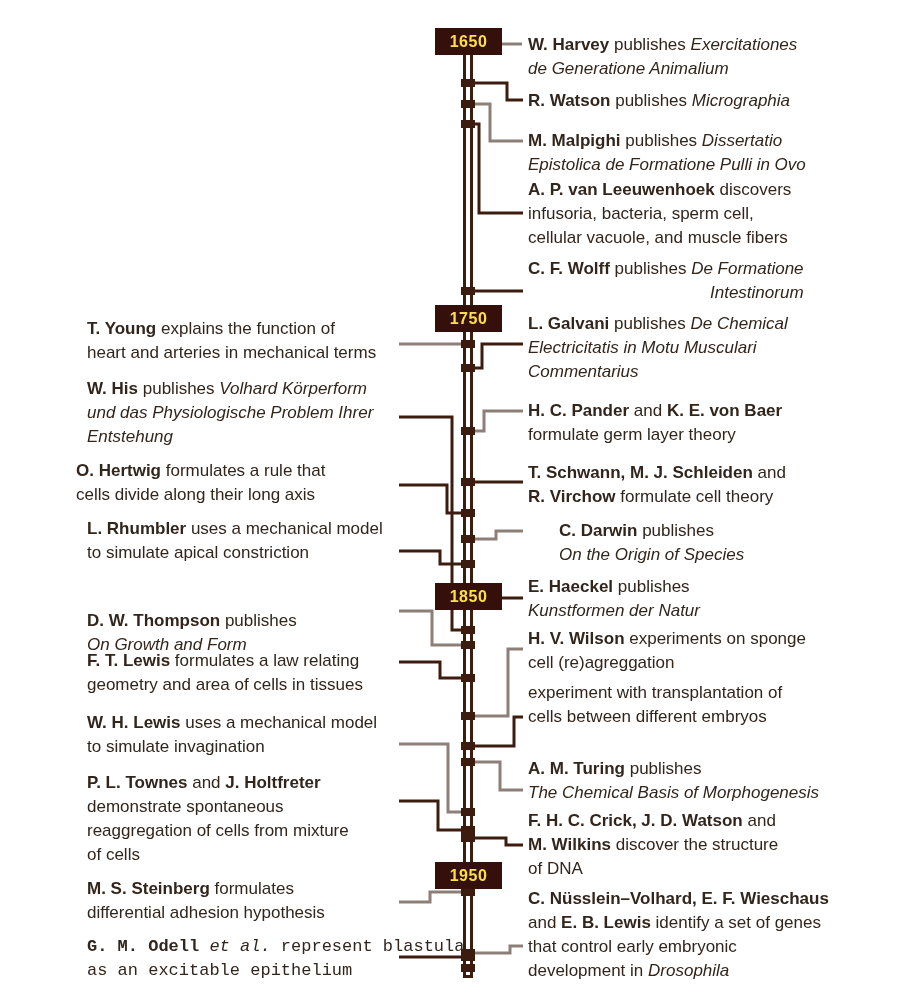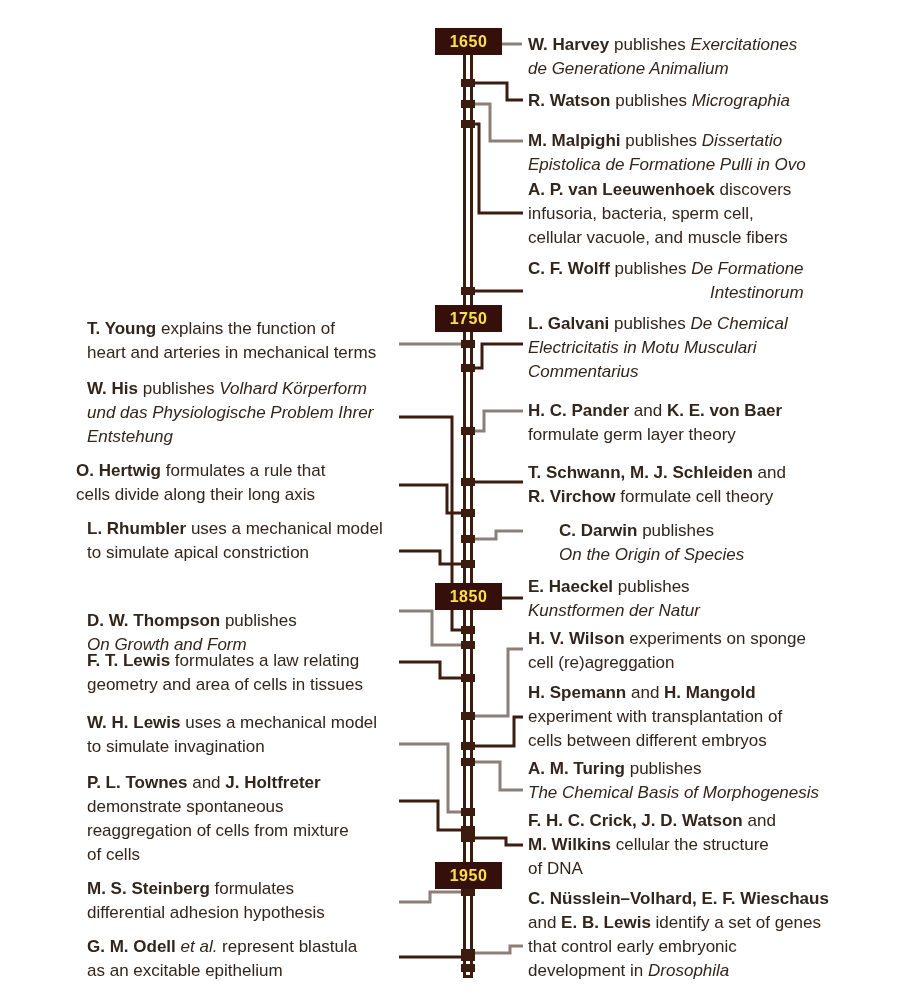--- a/index.html
+++ b/index.html
@@ -139,31 +139,30 @@
       </div>
       <div class="event" style="left: 528px; top: 575px;">
         <div class="line"><span class="b">E. Haeckel</span><span> publishes</span></div>
         <div class="line"><span class="i">Kunstformen der Natur</span></div>
       </div>
       <div class="event" style="left: 528px; top: 627px;">
         <div class="line"><span class="b">H. V. Wilson</span><span> experiments on sponge</span></div>
         <div class="line"><span>cell (re)agreggation</span></div>
       </div>
       <div class="event" style="left: 528px; top: 681px;">
-        <div class="line"><span class="b">H. Spemann</span><span> and </span><span class="b">H. Mangold</span></div>
         <div class="line"><span>experiment with transplantation of</span></div>
         <div class="line"><span>cells between different embryos</span></div>
       </div>
       <div class="event" style="left: 528px; top: 757px;">
         <div class="line"><span class="b">A. M. Turing</span><span> publishes</span></div>
         <div class="line"><span class="i">The Chemical Basis of Morphogenesis</span></div>
       </div>
       <div class="event" style="left: 528px; top: 809px;">
         <div class="line"><span class="b">F. H. C. Crick, J. D. Watson</span><span> and</span></div>
-        <div class="line"><span class="b">M. Wilkins</span><span> cellular the structure</span></div>
+        <div class="line"><span class="b">M. Wilkins</span><span> discover the structure</span></div>
         <div class="line"><span>of DNA</span></div>
       </div>
       <div class="event" style="left: 528px; top: 887px;">
         <div class="line"><span class="b">C. Nüsslein–Volhard, E. F. Wieschaus</span></div>
         <div class="line"><span>and </span><span class="b">E. B. Lewis</span><span> identify a set of genes</span></div>
         <div class="line"><span>that control early embryonic</span></div>
         <div class="line"><span>development in </span><span class="i">Drosophila</span></div>
       </div>
     </div>
   <div id="events-left">
@@ -199,18 +198,18 @@
       <div class="event" style="left: 87px; top: 771px;">
         <div class="line"><span class="b">P. L. Townes</span><span> and </span><span class="b">J. Holtfreter</span></div>
         <div class="line"><span>demonstrate spontaneous</span></div>
         <div class="line"><span>reaggregation of cells from mixture</span></div>
         <div class="line"><span>of cells</span></div>
       </div>
       <div class="event" style="left: 87px; top: 877px;">
         <div class="line"><span class="b">M. S. Steinberg</span><span> formulates</span></div>
         <div class="line"><span>differential adhesion hypothesis</span></div>
       </div>
-      <div class="event" style="left: 87px; top: 935px;">
+      <div class="event" style="left: 87px; top: 935px; font-family: Liberation Mono, monospace;">
         <div class="line"><span class="b">G. M. Odell</span><span> </span><span class="i">et al.</span><span> represent blastula</span></div>
         <div class="line"><span>as an excitable epithelium</span></div>
       </div>
     </div>
 </div>
 
 </body></html>

